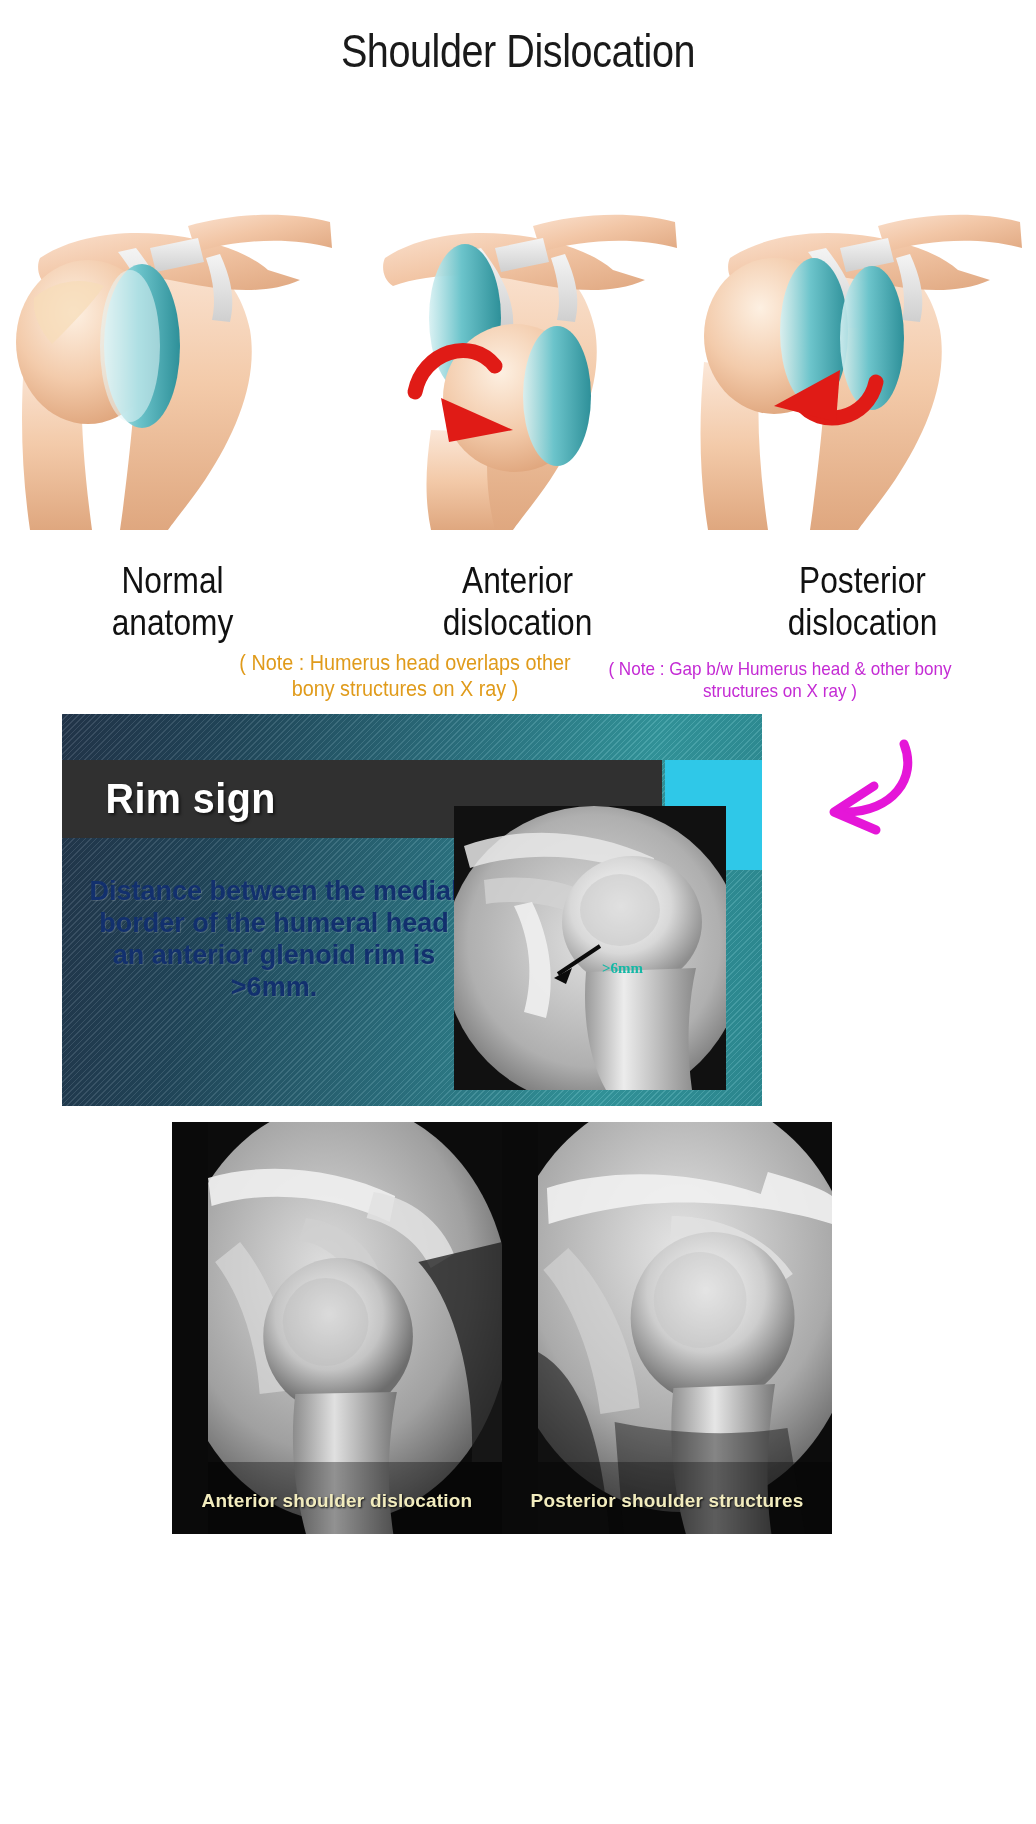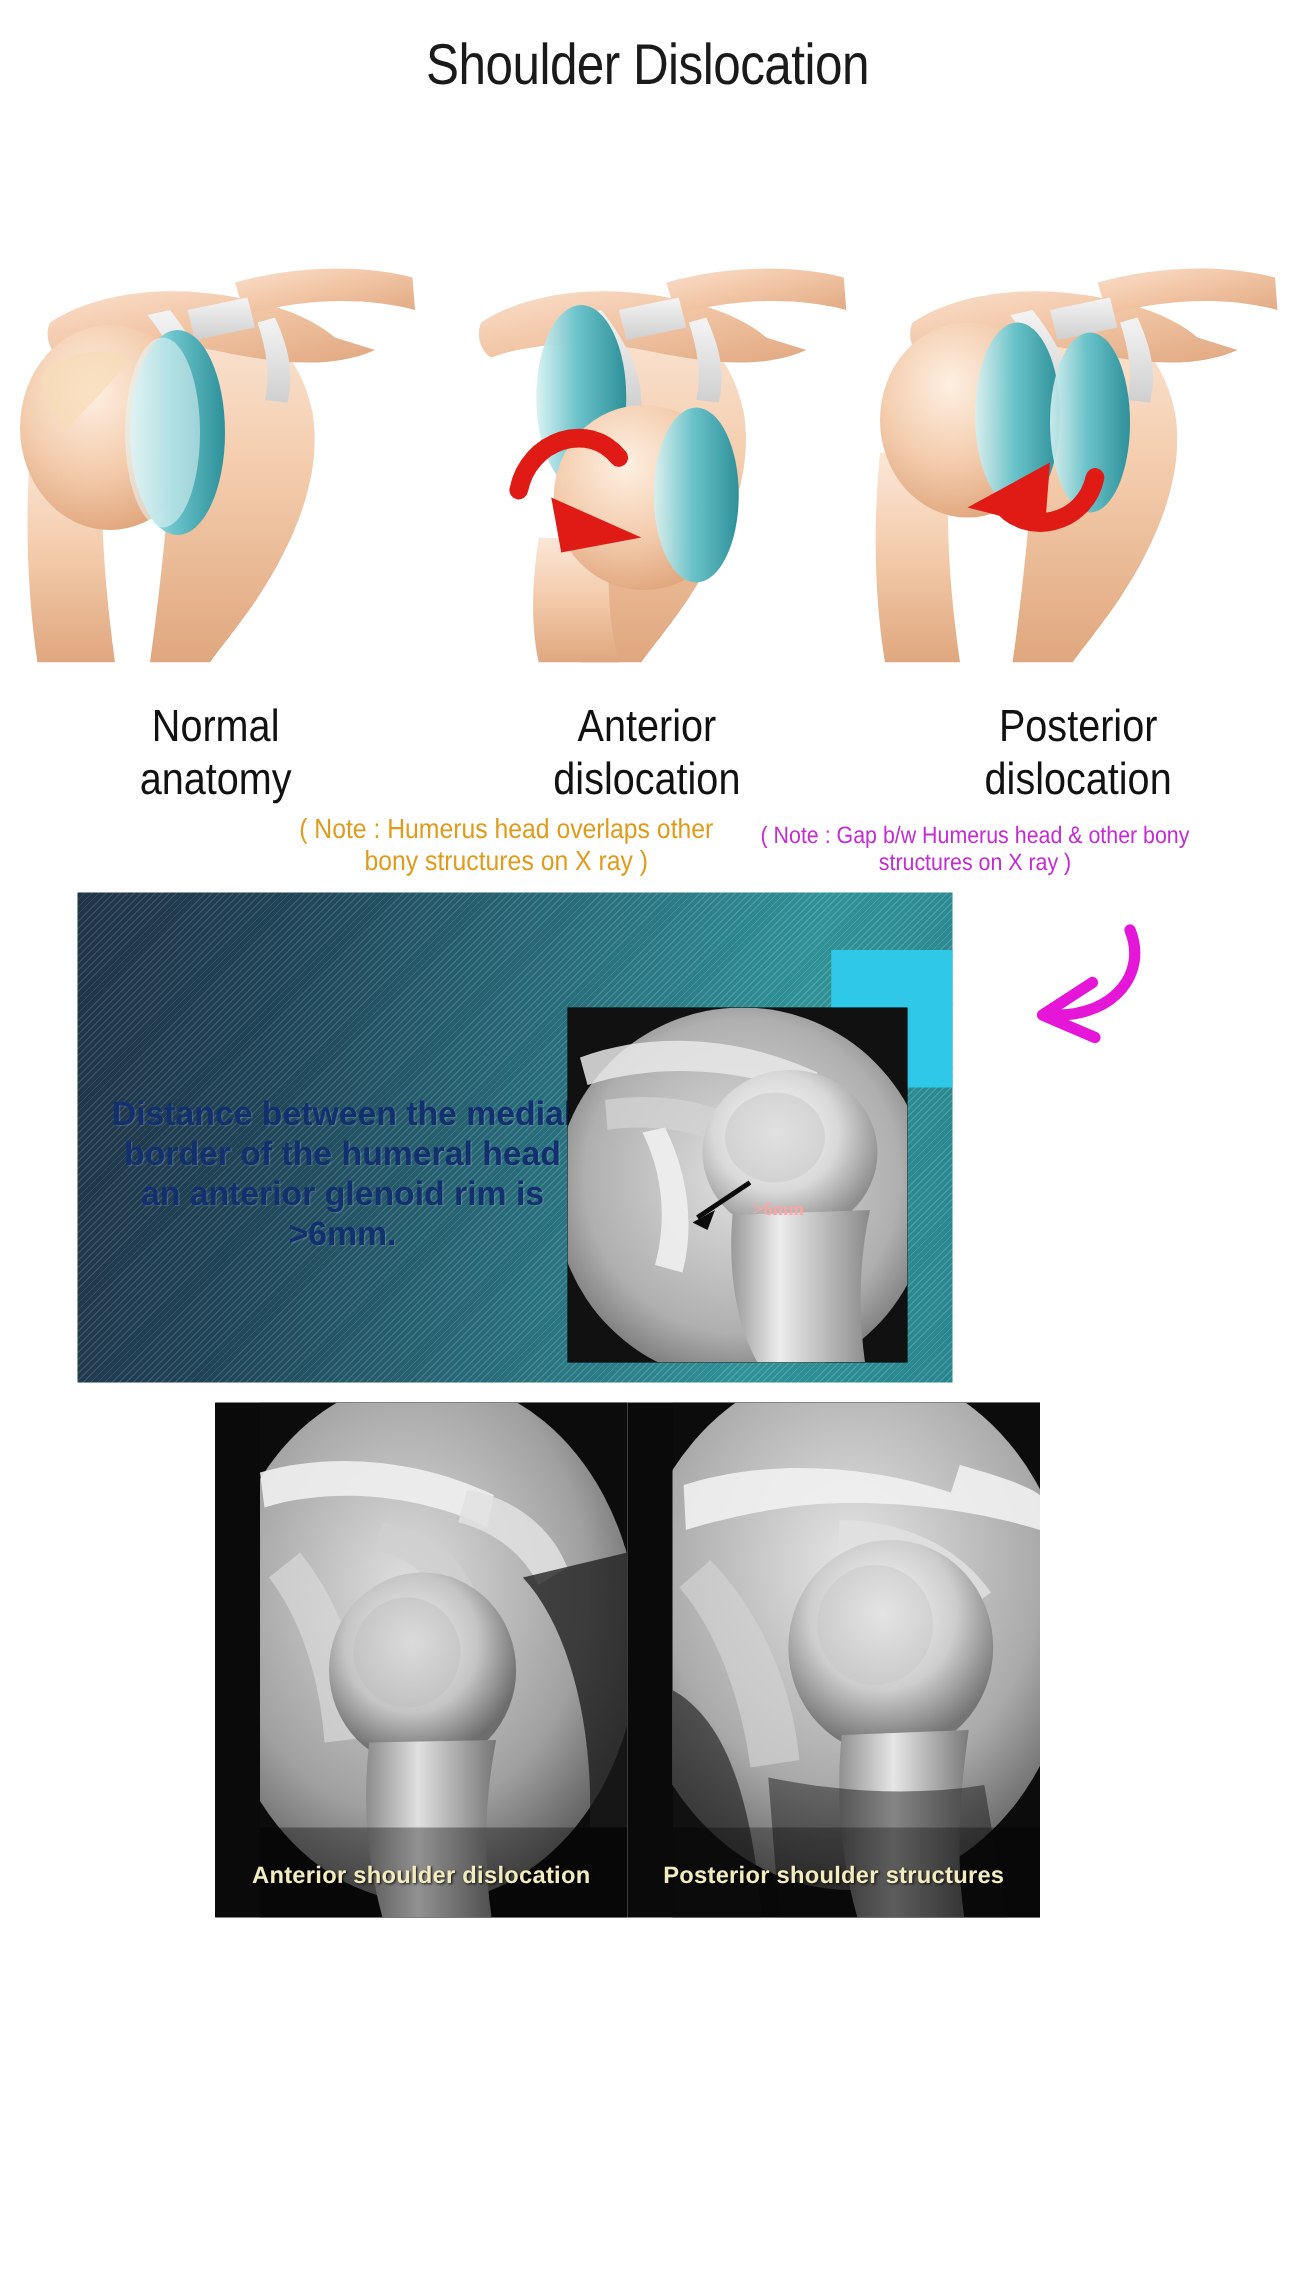--- a/index.html
+++ b/index.html
@@ -124,21 +124,21 @@
     position: absolute;
     top: 92px; left: 392px;
     width: 272px; height: 284px;
     background: #000;
     overflow: hidden;
   }
   .rim-xray svg { display:block; width:100%; height:100%; }
   .rim-xray-label {
     position: absolute;
     left: 148px; top: 154px;
-    color: #fca5a5;
+    color: #14b8a6;
     font-family: "Liberation Serif", serif;
     font-weight: bold;
     font-size: 15px;
   }
 
   
   .magenta-arrow {
     position: absolute;
     top: 726px; left: 770px;
     width: 150px; height: 120px;
@@ -286,20 +286,23 @@
   <div class="caption-cell">
     <div>Posterior</div>
     <div>dislocation</div>
   </div>
 </div>
 
 <div class="note note-anterior">( Note : Humerus head overlaps other bony structures on X ray )</div>
 <div class="note note-posterior">( Note : Gap b/w Humerus head &amp; other bony structures on X ray )</div>
 
 <div class="rim-panel">
+  <div class="rim-titlebar">
+    <div class="rim-title">Rim sign</div>
+  </div>
   <div class="cyan-box"></div>
   <div class="rim-body-text">Distance between the medial border of the humeral head an anterior glenoid rim is &gt;6mm.</div>
 
   <div class="rim-xray">
     <svg viewBox="0 0 272 284" preserveAspectRatio="none">
       <defs>
         <radialGradient id="xr1" cx="50%" cy="45%" r="70%">
           <stop offset="0%" stop-color="#f2f2f2"></stop>
             <stop offset="60%" stop-color="#bdbdbd"></stop>
             <stop offset="100%" stop-color="#4a4a4a"></stop>

